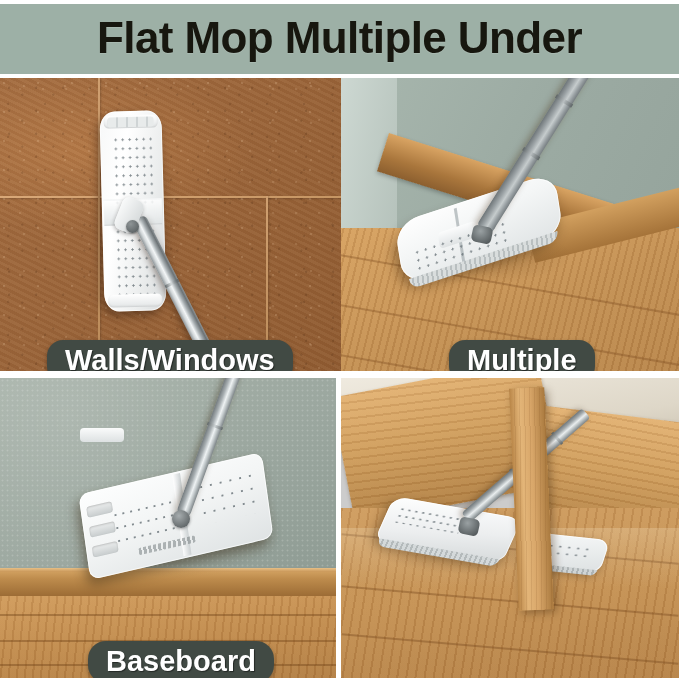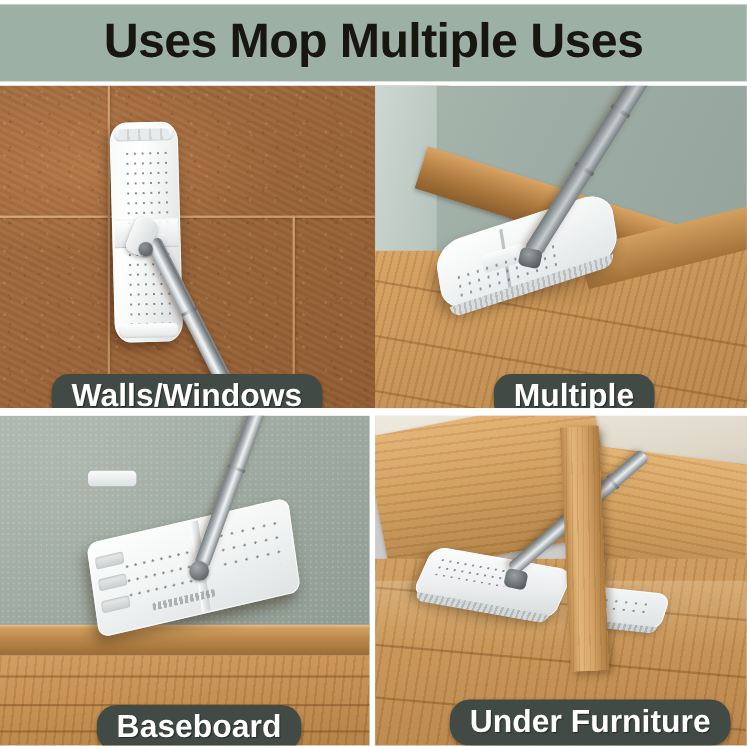--- a/index.html
+++ b/index.html
@@ -309,21 +309,21 @@
 
   .shadow-soft { position:absolute; border-radius:50%;
     background:radial-gradient(ellipse at center, rgba(60,35,10,0.38), rgba(60,35,10,0) 72%); }
 </style>
 </head>
 <body>
 
 <div id="poster">
 
   <div id="header">
-    <div id="header-title">Uses Mop Multiple Uses</div>
+    <div id="header-title">Flat Mop Multiple Under</div>
   </div>
 
   <div id="grid">
 
     <div class="panel p-tl">
       <div class="tilewall"></div>
       <div class="tile-speck"></div>
       <div class="grout-h" style="top:118px"></div>
       <div class="grout-v" style="left:98px"></div>
       <div class="grout-v" style="left:266px; top:118px; height:175px"></div>
@@ -454,17 +454,16 @@
 
       <div class="leg4">
         <div class="leg4-grain"></div>
       </div>
 
       <div class="mop4-tip">
         <div class="dotgrid mop4-tip-dots"></div>
         <div class="mop4-tip-pad"></div>
       </div>
 
-      <div class="pill pill-br">Under Furniture</div>
     </div>
 
   </div>
 </div>
 
 </body></html>

